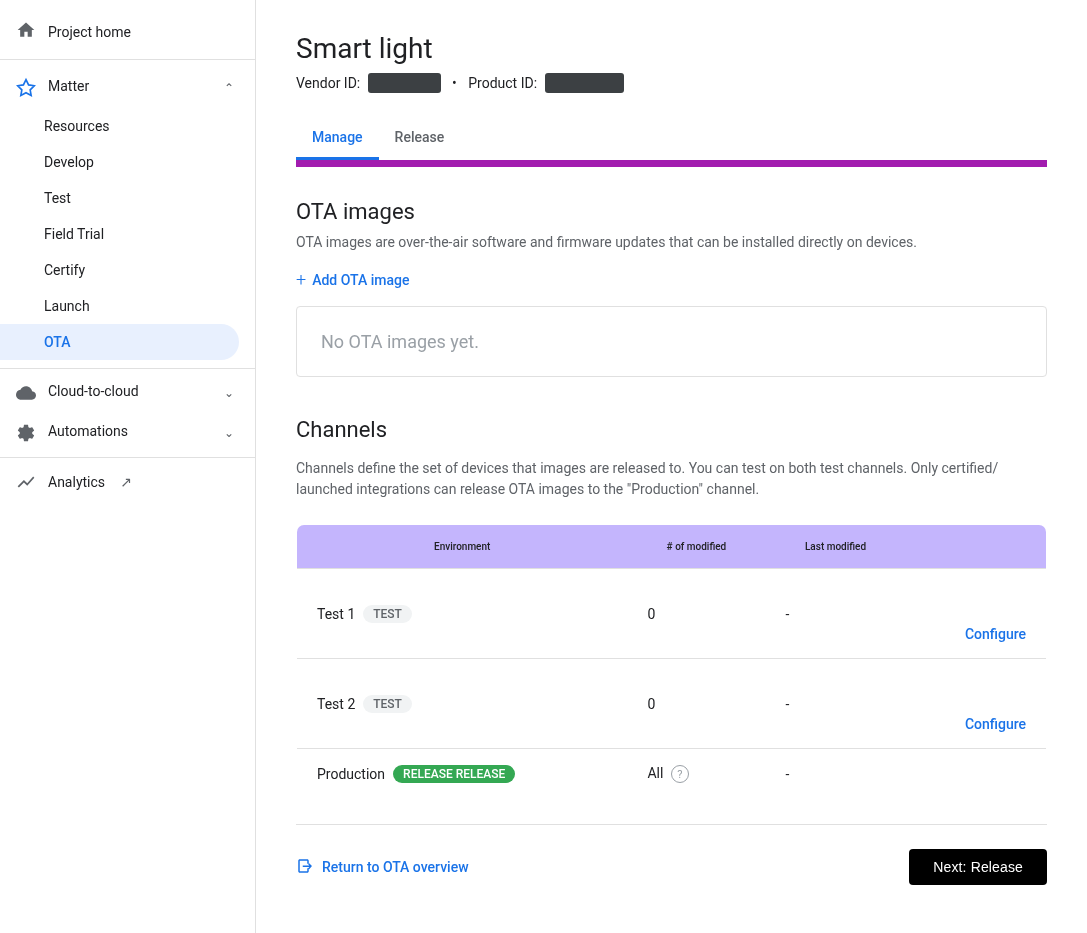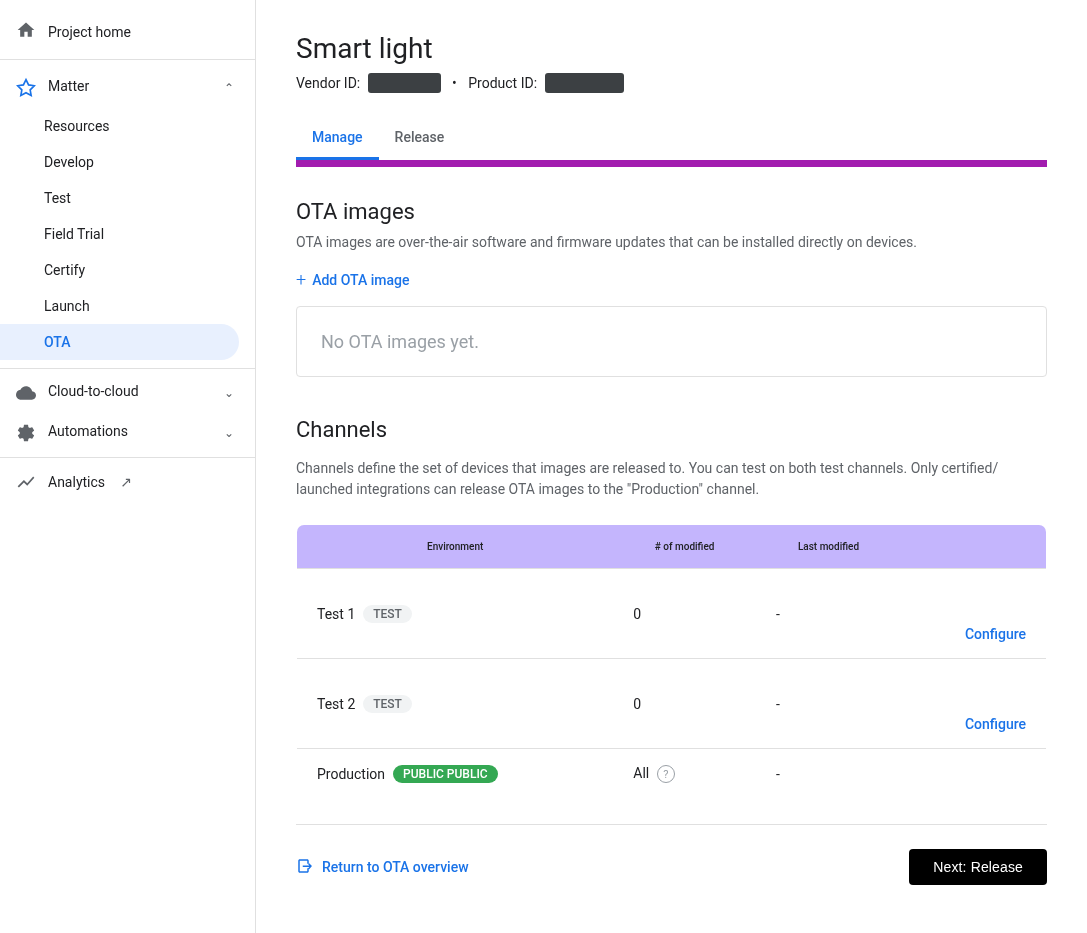--- a/index.html
+++ b/index.html
@@ -442,21 +442,21 @@
           <td>-</td>
           <td>
             <span class="configure-link">Configure</span>
           </td>
         </tr>
 
         <tr>
           <td>
             <span class="env-cell">
               <span>Production</span>
-              <span class="badge-public">PUBLIC PUBLIC</span>
+              <span class="badge-public">RELEASE RELEASE</span>
             </span>
           </td>
           <td>
             <span>All</span>
             <span class="help-icon">?</span>
           </td>
           <td>-</td>
           <td></td>
         </tr>
       </tbody>

